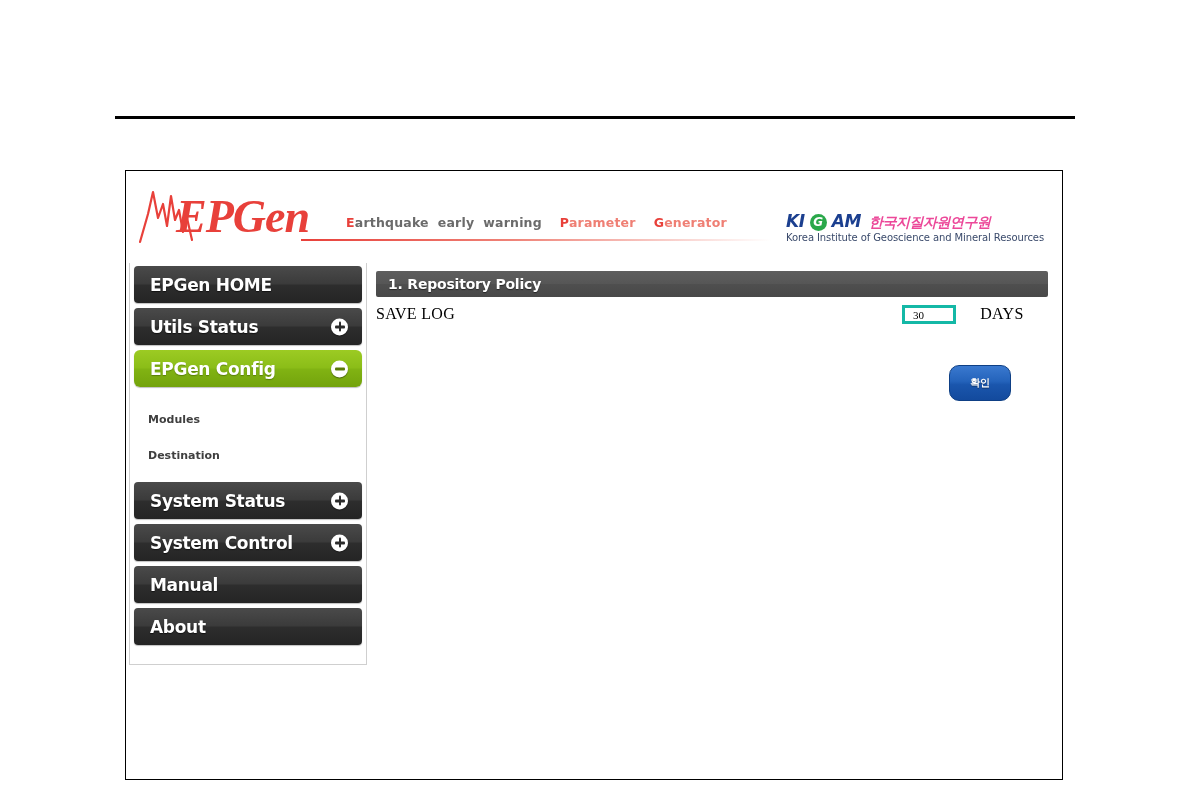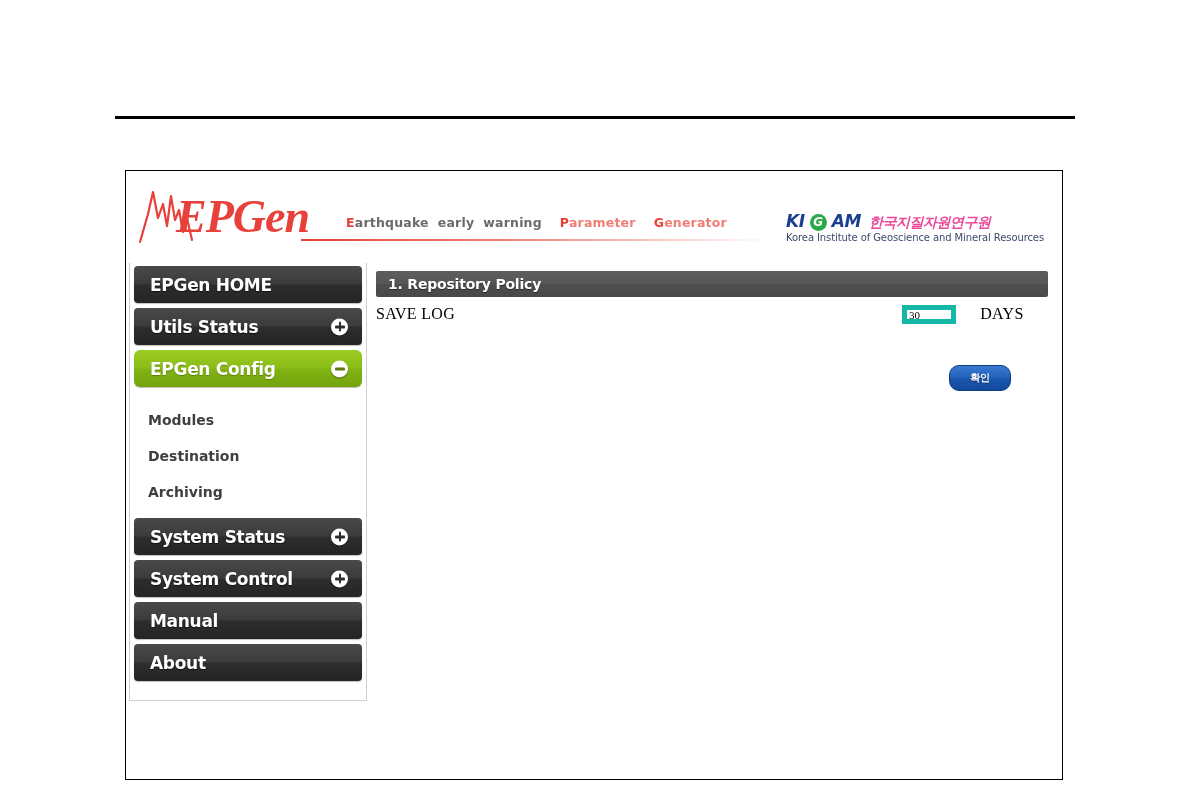--- a/index.html
+++ b/index.html
@@ -221,21 +221,21 @@
 
   .subnav {
     padding: 10px 0 8px 0;
   }
   .subnav-item {
     height: 36px;
     line-height: 36px;
     padding-left: 18px;
     color: #3f3f3f;
     font-family: "DejaVu Sans", sans-serif;
-    font-size: 14px;
+    font-size: 11px;
     font-weight: 600;
     cursor: pointer;
   }
 
   
   .content {
     position: absolute;
     left: 250px;
     top: 8px;
     right: 16px;
@@ -270,26 +270,26 @@
     font-family: "Liberation Serif", serif;
     font-size: 16px;
     color: #000000;
     letter-spacing: .3px;
   }
   .form-spacer { flex: 1 1 auto; }
 
   .num-input {
     width: 54px;
     height: 19px;
-    border: 5px solid #14b8a6;
+    border: 3px solid #14b8a6;
     background: #ffffff;
     font-family: "Liberation Serif", serif;
     font-size: 11px;
     color: #000000;
-    padding: 0 2px;
+    padding: 0 8px;
     box-sizing: border-box;
     outline: none;
   }
 
   .unit-label {
     width: 92px;
     text-align: center;
     font-family: "Liberation Serif", serif;
     font-size: 16px;
     color: #000000;
@@ -297,21 +297,21 @@
   }
 
   .submit-row {
     margin-top: 38px;
     display: flex;
     justify-content: flex-end;
     padding-right: 37px;
   }
   .confirm-btn {
     width: 62px;
-    height: 26px;
+    height: 36px;
     border-radius: 10px;
     border: 1px solid #0e3f85;
     background: linear-gradient(to bottom, #3a79cf 0%, #2463bb 45%, #1a56ad 55%, #134a9d 100%);
     color: #ffffff;
     font-family: "DejaVu Sans", sans-serif;
     font-size: 10px;
     font-weight: 700;
     letter-spacing: -.3px;
     cursor: pointer;
     padding: 0;
@@ -372,21 +372,20 @@
 
 
         <div class="nav-item active">
           <span class="nav-label">EPGen Config</span>
           <span class="toggle-icon"></span>
         </div>
 
         <div class="subnav">
           <div class="subnav-item">Modules</div>
           <div class="subnav-item">Destination</div>
-          <div class="subnav-item">Archiving</div>
         </div>
 
         <div class="nav-item">
           <span class="nav-label">System Status</span>
           <span class="toggle-icon plus"></span>
         </div>
 
         <div class="nav-item">
           <span class="nav-label">System Control</span>
           <span class="toggle-icon plus"></span>

